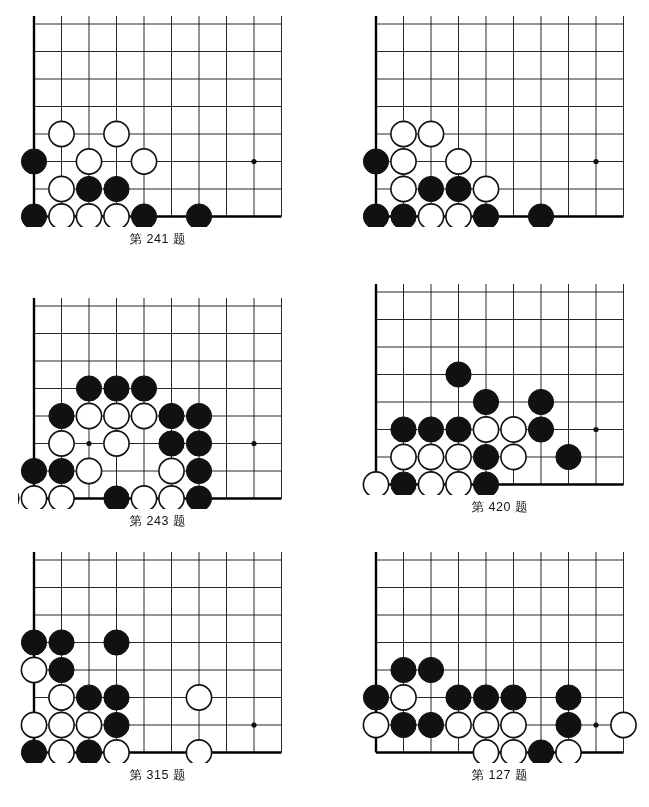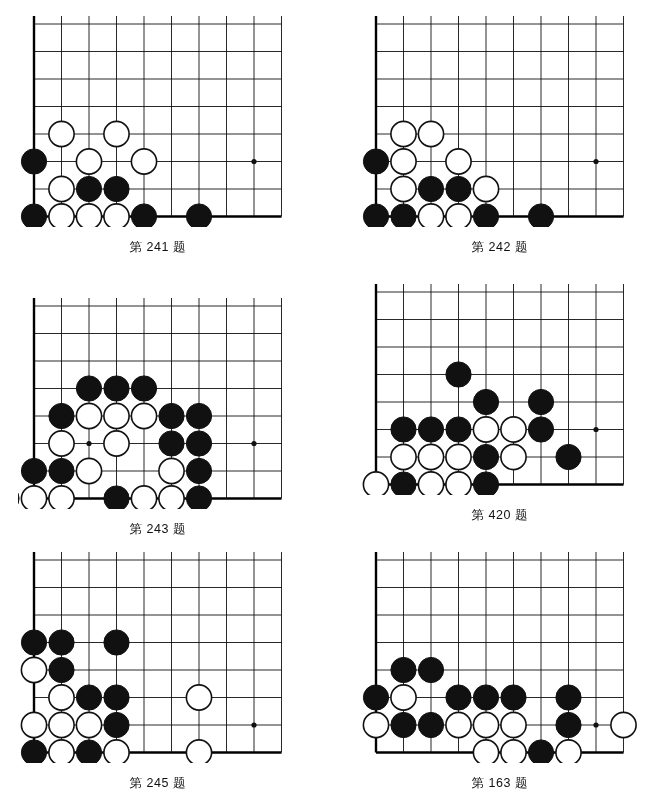--- a/index.html
+++ b/index.html
@@ -27,21 +27,21 @@
     position: relative;
   }
   .board svg {
     display: block;
   }
   .caption {
     text-align: center;
     font-size: 12.5px;
     letter-spacing: 0.5px;
     color: #111;
-    margin-top: 12px;
+    margin-top: 4px;
     font-family: "Liberation Sans", sans-serif;
     white-space: nowrap;
   }
 </style>
 </head>
 <body>
 
 <div id="sheet">
     <div class="problem" style="left: 18px; top: 10px;">
       <div class="board">
@@ -119,21 +119,20 @@
           <circle cx="126" cy="179" r="12.6" fill="#ffffff" stroke="#111111" stroke-width="1.6"></circle>
           <circle cx="16" cy="206.5" r="12.6" fill="#111111" stroke="#111111" stroke-width="1"></circle>
           <circle cx="43.5" cy="206.5" r="12.6" fill="#111111" stroke="#111111" stroke-width="1"></circle>
           <circle cx="71" cy="206.5" r="12.6" fill="#ffffff" stroke="#111111" stroke-width="1.6"></circle>
           <circle cx="98.5" cy="206.5" r="12.6" fill="#ffffff" stroke="#111111" stroke-width="1.6"></circle>
           <circle cx="126" cy="206.5" r="12.6" fill="#111111" stroke="#111111" stroke-width="1"></circle>
           <circle cx="181" cy="206.5" r="12.6" fill="#111111" stroke="#111111" stroke-width="1"></circle>
           <circle cx="98.5" cy="234" r="12.6" fill="#ffffff" stroke="#111111" stroke-width="1.6"></circle>
         </svg>
       </div>
-      <div class="caption">第 242 题</div>
     </div>
     <div class="problem" style="left: 18px; top: 292px;">
       <div class="board">
         <svg width="279.5" height="216.5" viewBox="0 0 279.5 216.5">
           <line x1="16" x2="263.5" y1="206.5" y2="206.5" stroke="#000000" stroke-width="2.4"></line>
           <line x1="16" x2="263.5" y1="179" y2="179" stroke="#111111" stroke-width="0.9"></line>
           <line x1="16" x2="263.5" y1="151.5" y2="151.5" stroke="#111111" stroke-width="0.9"></line>
           <line x1="16" x2="263.5" y1="124" y2="124" stroke="#111111" stroke-width="0.9"></line>
           <line x1="16" x2="263.5" y1="96.5" y2="96.5" stroke="#111111" stroke-width="0.9"></line>
           <line x1="16" x2="263.5" y1="69" y2="69" stroke="#111111" stroke-width="0.9"></line>
@@ -265,21 +264,21 @@
           <circle cx="71" cy="179" r="12.6" fill="#ffffff" stroke="#111111" stroke-width="1.6"></circle>
           <circle cx="98.5" cy="179" r="12.6" fill="#111111" stroke="#111111" stroke-width="1"></circle>
           <circle cx="16" cy="206.5" r="12.6" fill="#111111" stroke="#111111" stroke-width="1"></circle>
           <circle cx="43.5" cy="206.5" r="12.6" fill="#ffffff" stroke="#111111" stroke-width="1.6"></circle>
           <circle cx="71" cy="206.5" r="12.6" fill="#111111" stroke="#111111" stroke-width="1"></circle>
           <circle cx="98.5" cy="206.5" r="12.6" fill="#ffffff" stroke="#111111" stroke-width="1.6"></circle>
           <circle cx="181" cy="206.5" r="12.6" fill="#ffffff" stroke="#111111" stroke-width="1.6"></circle>
           <circle cx="98.5" cy="234" r="12.6" fill="#ffffff" stroke="#111111" stroke-width="1.6"></circle>
         </svg>
       </div>
-      <div class="caption">第 245 题</div>
+      <div class="caption">第 315 题</div>
     </div>
     <div class="problem" style="left: 360px; top: 546px;">
       <div class="board">
         <svg width="279.5" height="216.5" viewBox="0 0 279.5 216.5">
           <line x1="16" x2="263.5" y1="206.5" y2="206.5" stroke="#000000" stroke-width="2.4"></line>
           <line x1="16" x2="263.5" y1="179" y2="179" stroke="#111111" stroke-width="0.9"></line>
           <line x1="16" x2="263.5" y1="151.5" y2="151.5" stroke="#111111" stroke-width="0.9"></line>
           <line x1="16" x2="263.5" y1="124" y2="124" stroke="#111111" stroke-width="0.9"></line>
           <line x1="16" x2="263.5" y1="96.5" y2="96.5" stroke="#111111" stroke-width="0.9"></line>
           <line x1="16" x2="263.5" y1="69" y2="69" stroke="#111111" stroke-width="0.9"></line>
@@ -314,15 +313,15 @@
           <circle cx="263.5" cy="179" r="12.6" fill="#ffffff" stroke="#111111" stroke-width="1.6"></circle>
           <circle cx="126" cy="206.5" r="12.6" fill="#ffffff" stroke="#111111" stroke-width="1.6"></circle>
           <circle cx="153.5" cy="206.5" r="12.6" fill="#ffffff" stroke="#111111" stroke-width="1.6"></circle>
           <circle cx="181" cy="206.5" r="12.6" fill="#111111" stroke="#111111" stroke-width="1"></circle>
           <circle cx="208.5" cy="206.5" r="12.6" fill="#ffffff" stroke="#111111" stroke-width="1.6"></circle>
           <circle cx="153.5" cy="234" r="12.6" fill="#111111" stroke="#111111" stroke-width="1"></circle>
           <circle cx="181" cy="234" r="12.6" fill="#ffffff" stroke="#111111" stroke-width="1.6"></circle>
           <circle cx="208.5" cy="234" r="12.6" fill="#ffffff" stroke="#111111" stroke-width="1.6"></circle>
         </svg>
       </div>
-      <div class="caption">第 163 题</div>
+      <div class="caption">第 127 题</div>
     </div>
   </div>
 
 </body></html>

